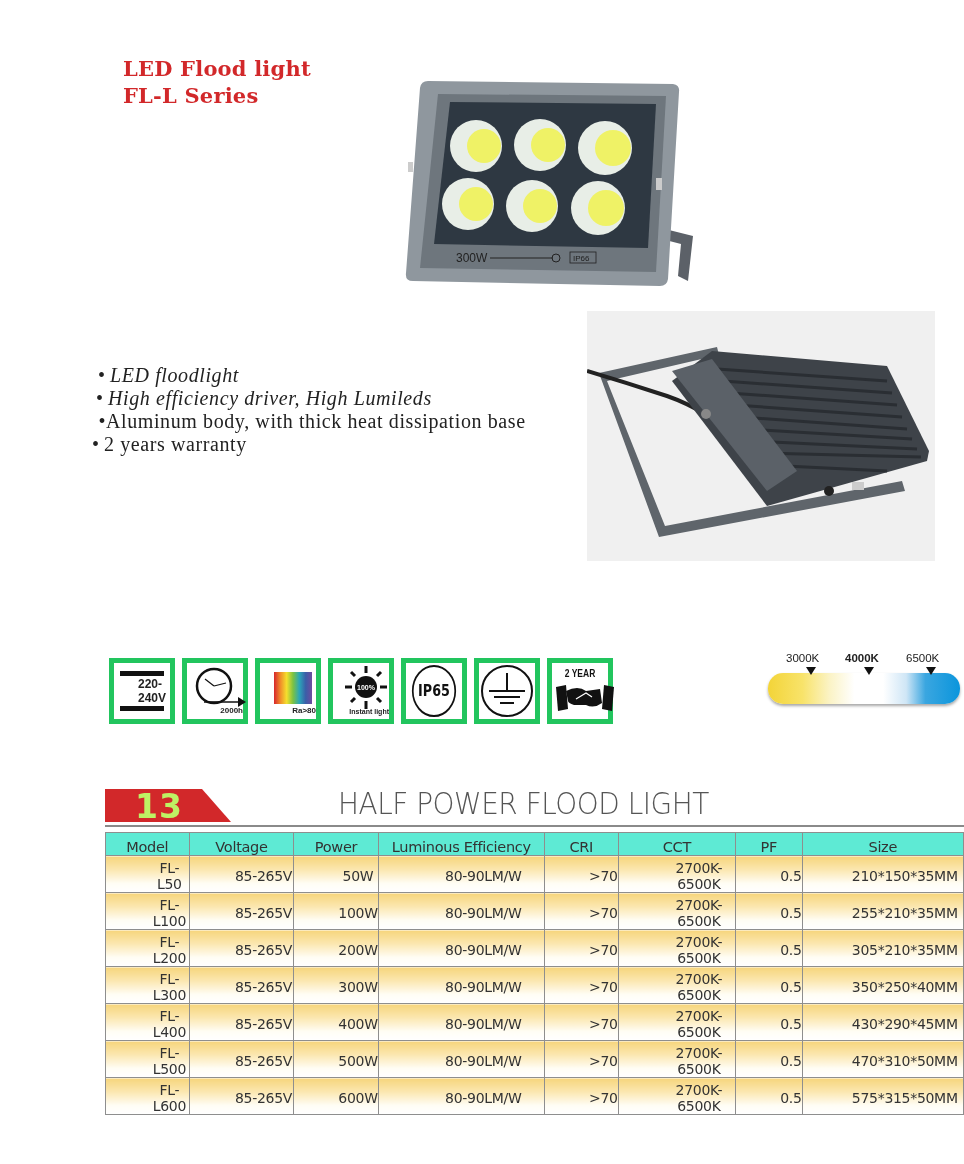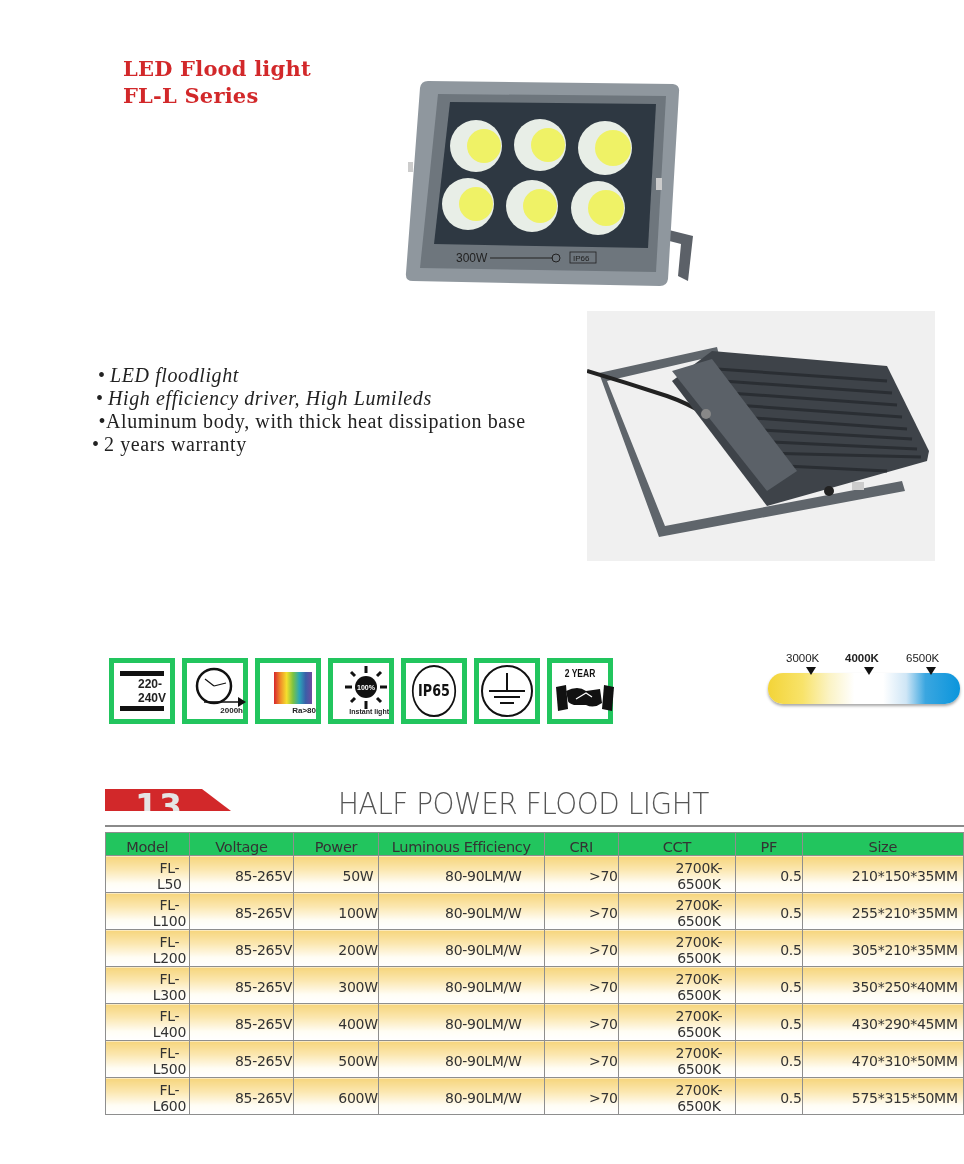--- a/index.html
+++ b/index.html
@@ -29,28 +29,28 @@
   
   .cct { position: absolute; left: 768px; top: 650px; width: 192px; height: 52px; }
   .cct .labels { position: absolute; top: 2px; left: 0; right: 0; font-size: 11.5px; color: #222; }
   .cct .labels span { position: absolute; }
   .cct .arrow { position: absolute; top: 17px; width: 0; height: 0; border-left: 5px solid transparent; border-right: 5px solid transparent; border-top: 8px solid #111; }
   .cct .bar { position: absolute; top: 23px; left: 0; width: 192px; height: 31px; border-radius: 15px;
     background: linear-gradient(90deg, #f3d438 0%, #f8e36a 18%, #fbf3c5 32%, #ffffff 45%, #ffffff 60%, #cfe6f6 72%, #3aa6e0 82%, #0a95dc 100%);
     box-shadow: 0 2px 3px rgba(0,0,0,0.35); }
 
   
-  .sec-num { position: absolute; left: 105px; top: 789px; height: 22px; width: 126px; background: #d2282a; clip-path: polygon(0 0, 77% 0, 100% 100%, 0 100%); color: #e5e5e5; font-weight: bold; font-size: 33px; line-height: 36px; padding-left: 30px; font-family: "DejaVu Sans", sans-serif; letter-spacing: 1px; }
+  .sec-num { position: absolute; left: 105px; top: 789px; height: 33px; width: 126px; background: #d2282a; clip-path: polygon(0 0, 77% 0, 100% 100%, 0 100%); color: #bef264; font-weight: bold; font-size: 33px; line-height: 36px; padding-left: 30px; font-family: "DejaVu Sans", sans-serif; letter-spacing: 1px; }
   .sec-title { position: absolute; left: 338px; top: 786px; font-family: "DejaVu Sans", sans-serif; font-size: 30px; color: #555; font-weight: 300; letter-spacing: -0.5px; transform: scaleX(0.93); transform-origin: left; }
   .sec-line { position: absolute; left: 105px; top: 825px; width: 859px; height: 2px; background: #8a8a8a; }
 
   
   table.specs { position: absolute; left: 105px; top: 832px; width: 859px; border-collapse: collapse; font-family: "DejaVu Sans", sans-serif; font-size: 14px; color: #333; }
   table.specs th, table.specs td { border: 1px solid #8e8e8e; text-align: center; padding: 0; height: 33px; font-weight: normal; letter-spacing: -0.3px; }
-  table.specs th { background: #22c55e; height: 20px; color: #333; font-size: 14.5px; padding-top: 6px; }
+  table.specs th { background: #5eead4; height: 20px; color: #333; font-size: 14.5px; padding-top: 6px; }
   table.specs td { background: linear-gradient(180deg, #f6d57c 0%, #fbe6ad 35%, #fffdf5 75%, #ffffff 100%); padding-top: 4px; padding-left: 44px; }
   th.lum { font-size: 12.5px; }
 </style>
 </head>
 <body>
 
 <div class="title-block">
   <div>LED Flood light</div>
   <div>FL-L Series</div>
 </div>

